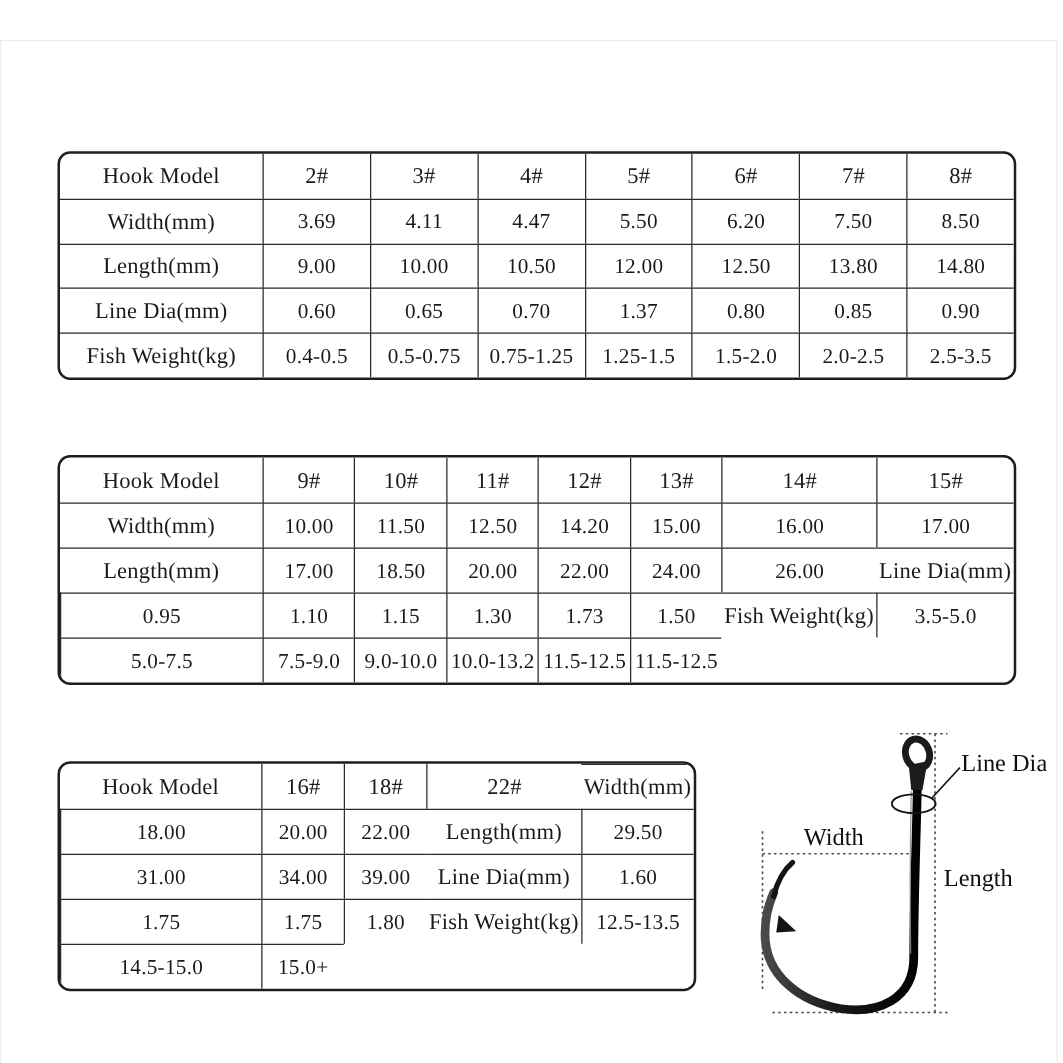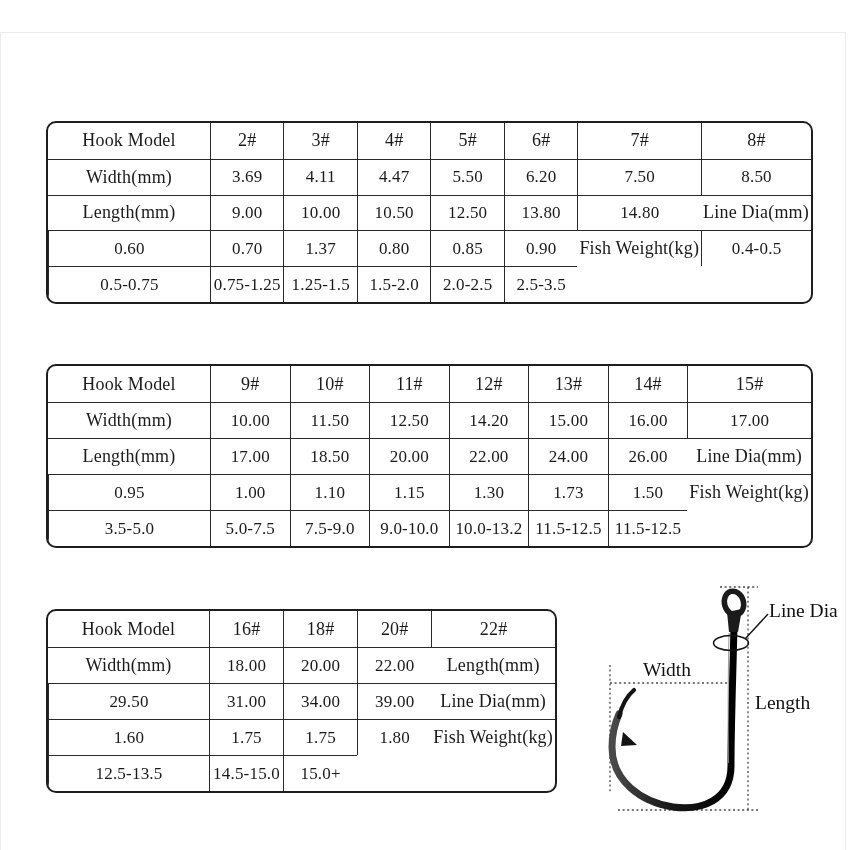--- a/index.html
+++ b/index.html
@@ -45,25 +45,27 @@
       <div class="cell">4.11</div>
       <div class="cell">4.47</div>
       <div class="cell">5.50</div>
       <div class="cell">6.20</div>
       <div class="cell">7.50</div>
       <div class="cell">8.50</div>
       <div class="cell c0">Length(mm)</div>
       <div class="cell">9.00</div>
       <div class="cell">10.00</div>
       <div class="cell">10.50</div>
+      <div class="cell">12.00</div>
       <div class="cell">12.50</div>
       <div class="cell">13.80</div>
       <div class="cell">14.80</div>
       <div class="cell c0">Line Dia(mm)</div>
       <div class="cell">0.60</div>
+      <div class="cell">0.65</div>
       <div class="cell">0.70</div>
       <div class="cell">1.37</div>
       <div class="cell">0.80</div>
       <div class="cell">0.85</div>
       <div class="cell">0.90</div>
       <div class="cell c0">Fish Weight(kg)</div>
       <div class="cell">0.4-0.5</div>
       <div class="cell">0.5-0.75</div>
       <div class="cell">0.75-1.25</div>
       <div class="cell">1.25-1.5</div>
@@ -90,40 +92,38 @@
       <div class="cell">17.00</div>
       <div class="cell c0">Length(mm)</div>
       <div class="cell">17.00</div>
       <div class="cell">18.50</div>
       <div class="cell">20.00</div>
       <div class="cell">22.00</div>
       <div class="cell">24.00</div>
       <div class="cell">26.00</div>
       <div class="cell c0">Line Dia(mm)</div>
       <div class="cell">0.95</div>
-      <div class="cell">1.00</div>
       <div class="cell">1.10</div>
       <div class="cell">1.15</div>
       <div class="cell">1.30</div>
       <div class="cell">1.73</div>
       <div class="cell">1.50</div>
       <div class="cell c0">Fish Weight(kg)</div>
       <div class="cell">3.5-5.0</div>
       <div class="cell">5.0-7.5</div>
       <div class="cell">7.5-9.0</div>
       <div class="cell">9.0-10.0</div>
       <div class="cell">10.0-13.2</div>
       <div class="cell">11.5-12.5</div>
       <div class="cell">11.5-12.5</div>
     </div>
   <div class="spec-table t2" style="grid-template-columns: 161px repeat(4, 1fr);">
       <div class="cell r0 c0">Hook Model</div>
       <div class="cell r0">16#</div>
       <div class="cell r0">18#</div>
-      <div class="cell r0">20#</div>
       <div class="cell r0">22#</div>
       <div class="cell c0">Width(mm)</div>
       <div class="cell">18.00</div>
       <div class="cell">20.00</div>
       <div class="cell">22.00</div>
       <div class="cell c0">Length(mm)</div>
       <div class="cell">29.50</div>
       <div class="cell">31.00</div>
       <div class="cell">34.00</div>
       <div class="cell">39.00</div>

